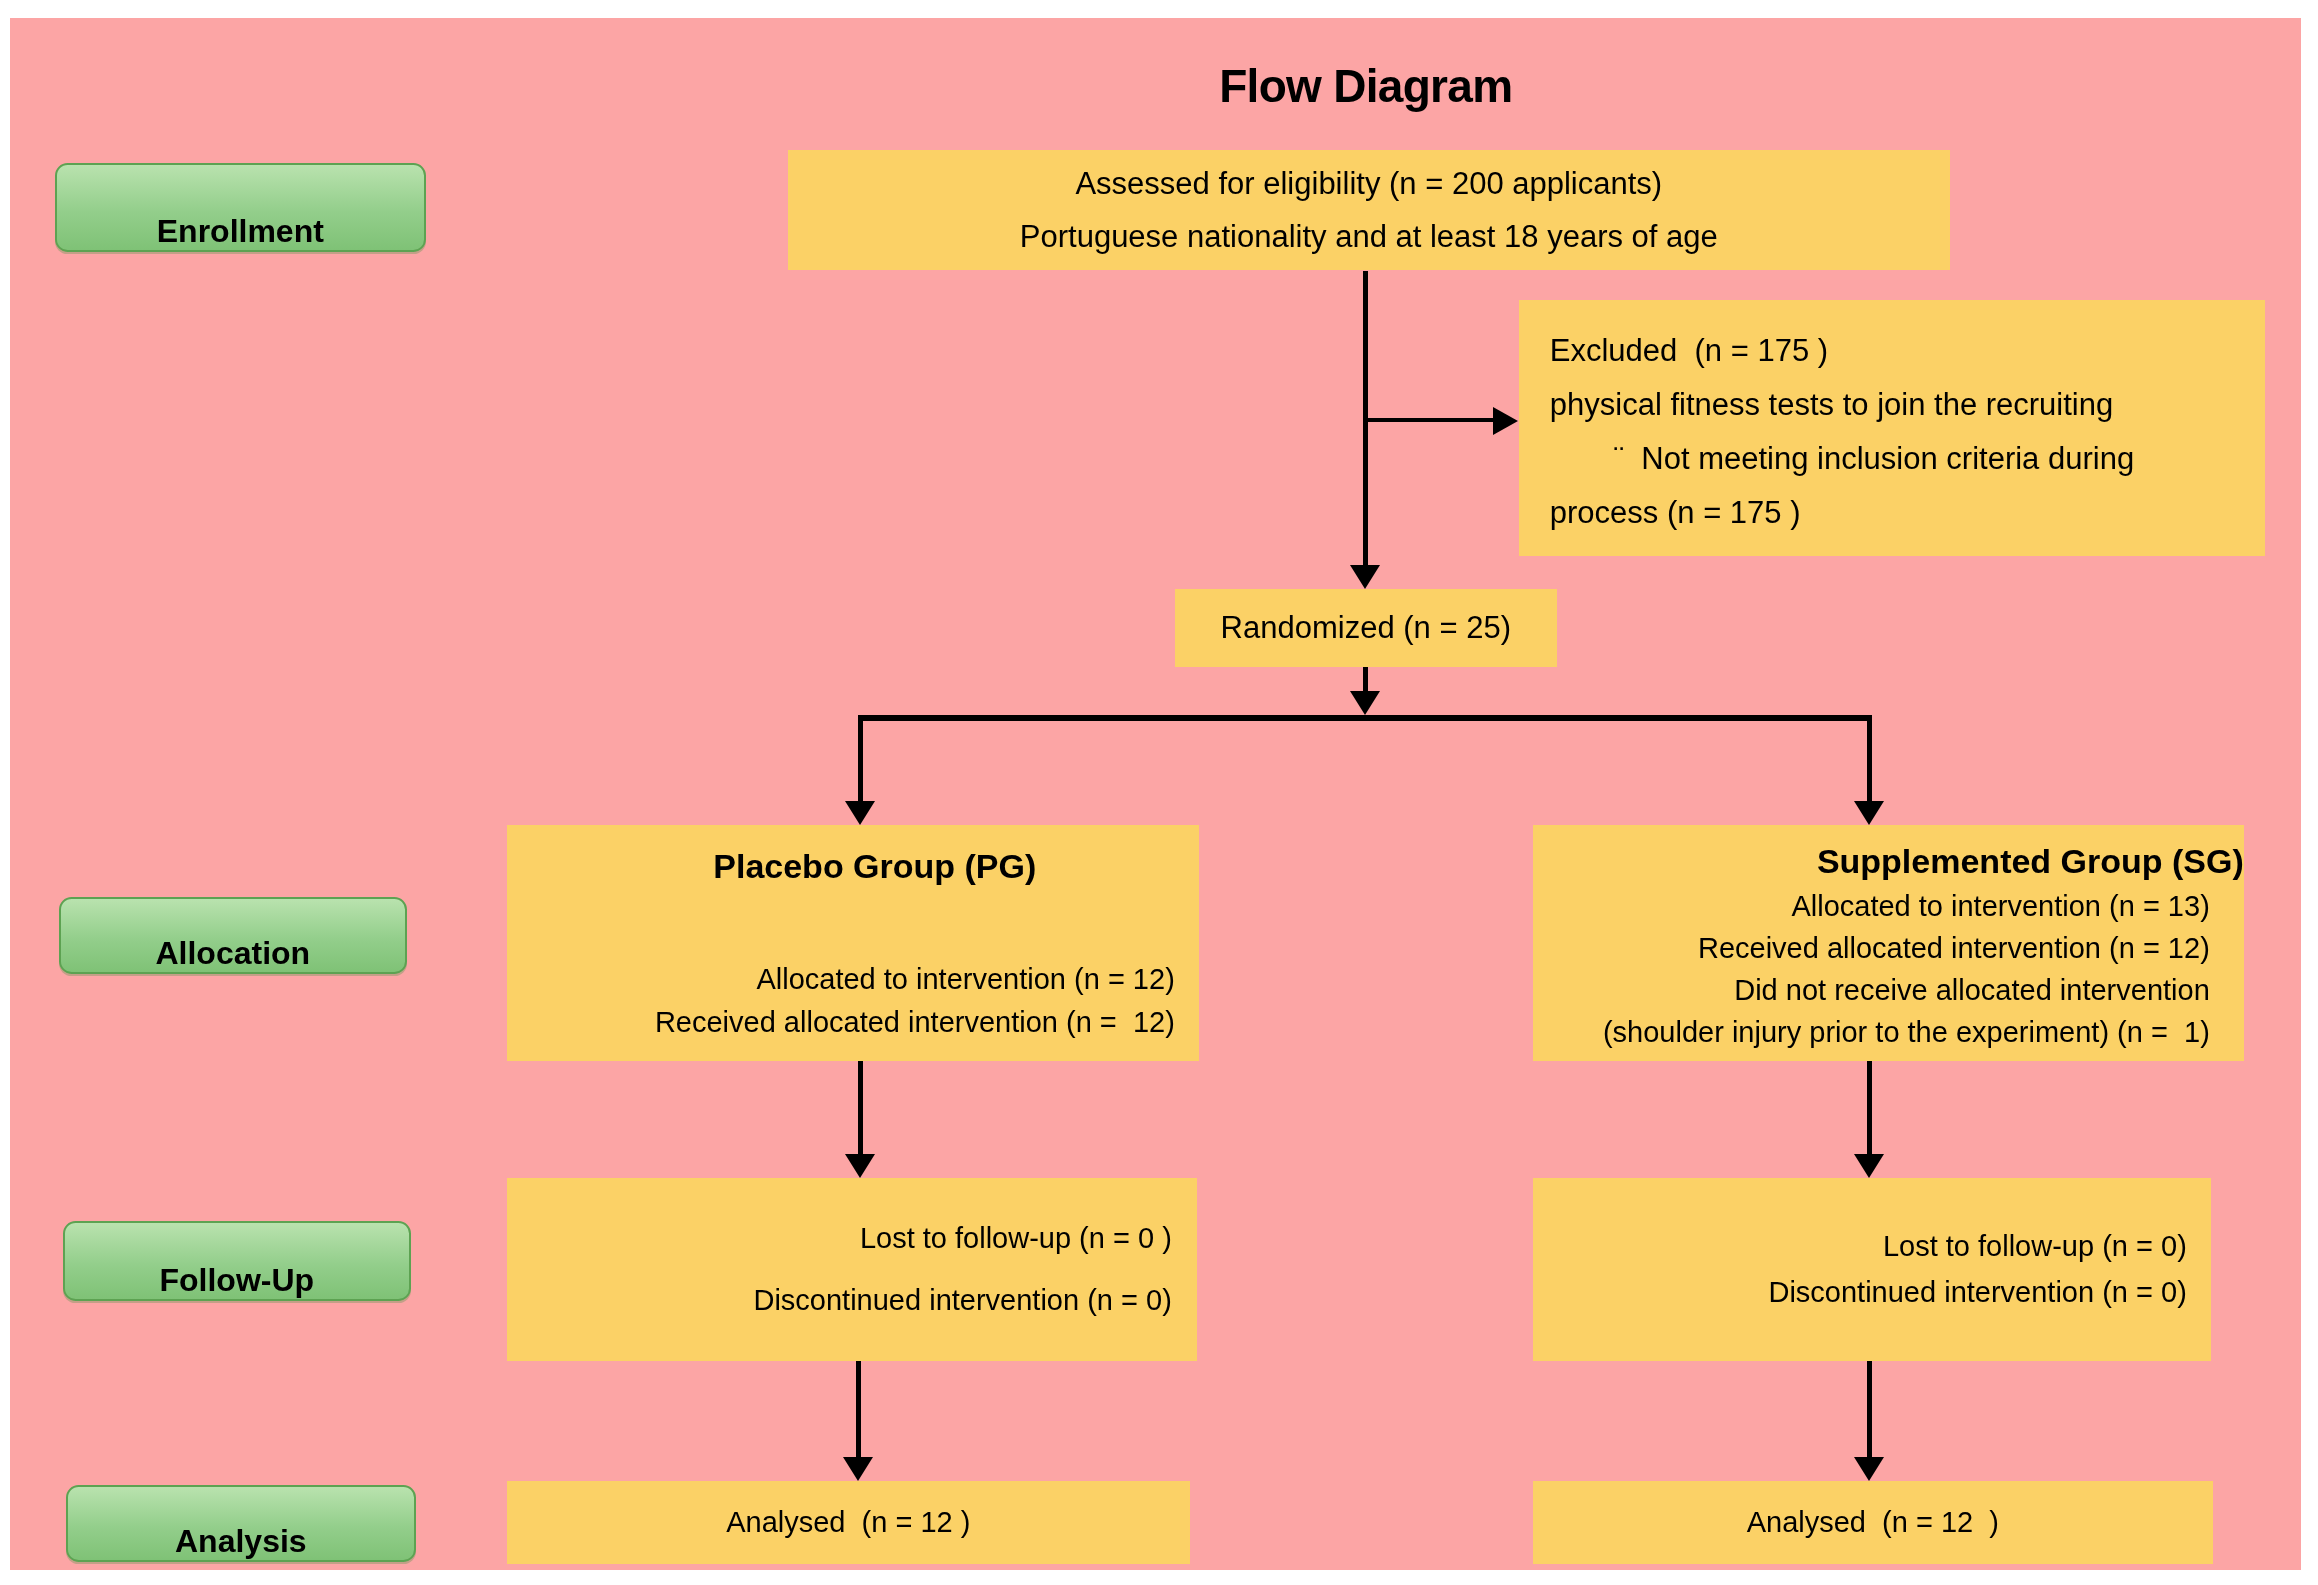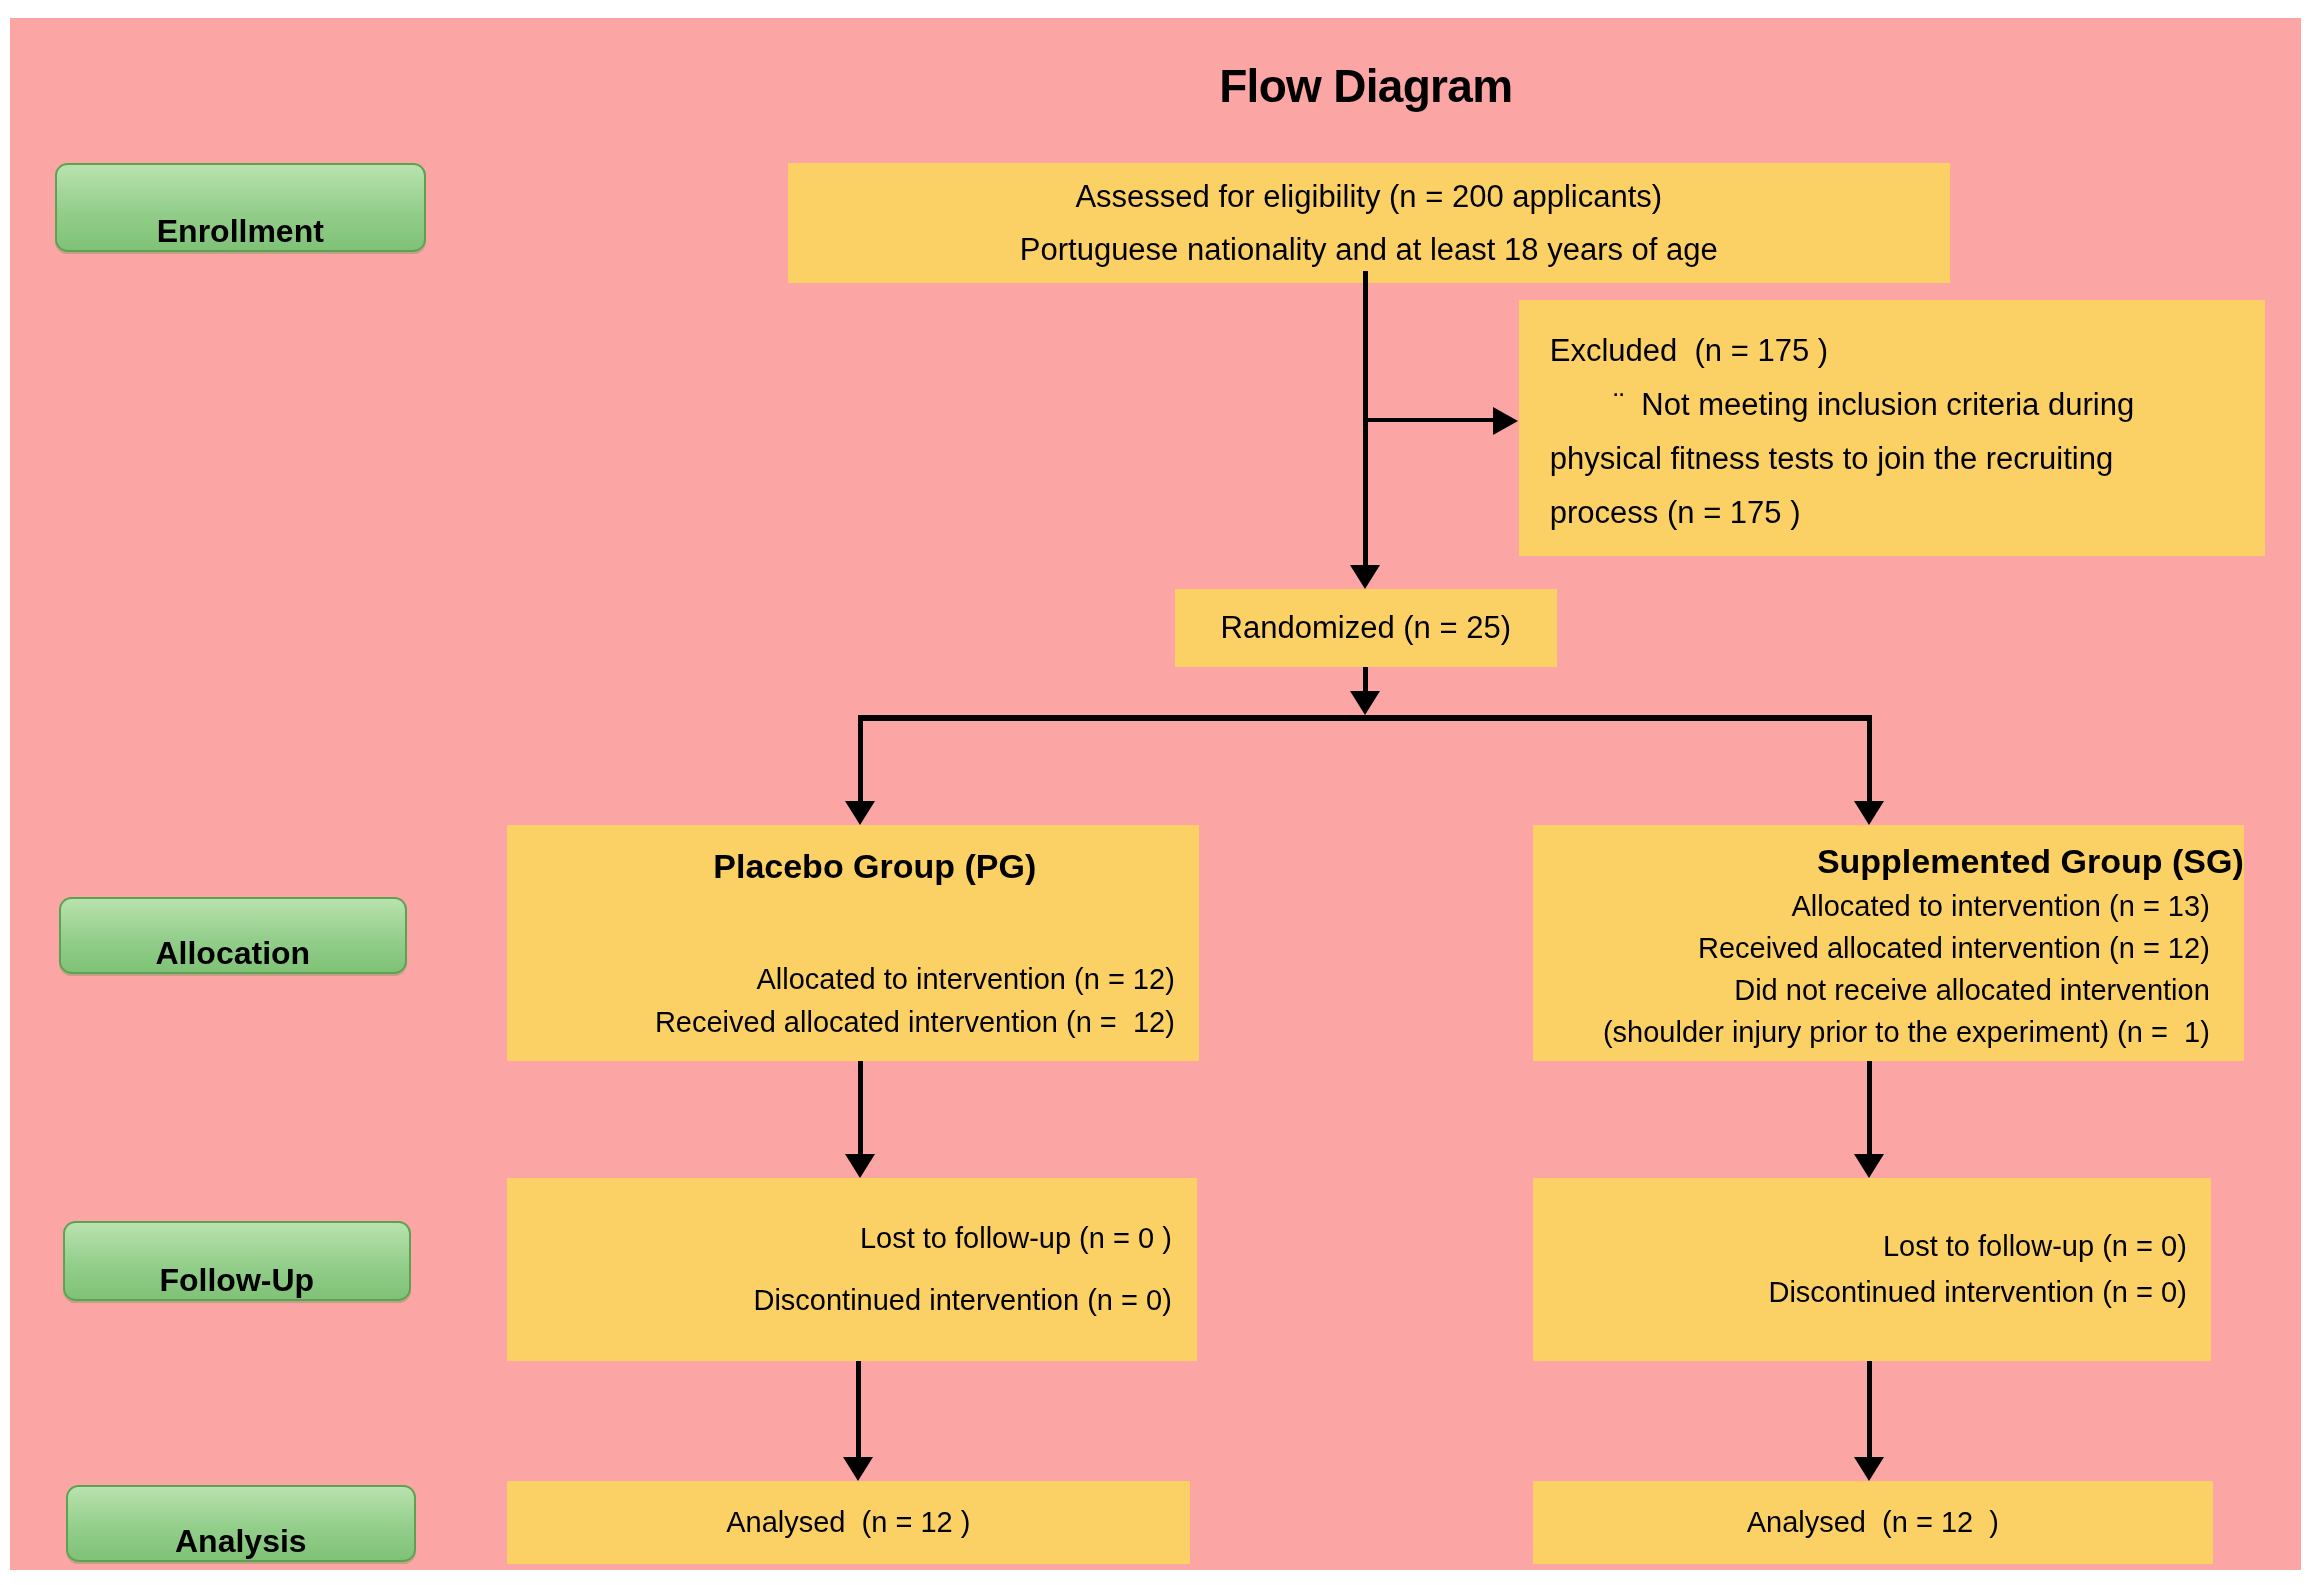--- a/index.html
+++ b/index.html
@@ -35,21 +35,21 @@
     box-shadow: 0 2.1px 0 rgba(90,150,80,0.35);
   }
   .ybox {
     position: absolute;
     background: #fbd166;
     box-sizing: border-box;
   }
   .line { white-space: pre; }
   .centered { display:flex; flex-direction:column; align-items:center; justify-content:center; text-align:center; }
 
-  .assessed { left:778px; top:145px; width:1162px; height:120px; font-size:31px; line-height:53px; }
+  .assessed { left:778px; top:132px; width:1162px; height:120px; font-size:31px; line-height:53px; }
   .excluded { left:1509px; top:282px; width:746px; height:256px; font-size:31px; line-height:54px; padding:24px 19.6px 0 31px; text-align:left; }
   .excluded .indent { padding-left: 64px; }
   .randomized { left:1165px; top:571px; width:382px; height:78px; font-size:31px; }
 
   .groupbox { font-size:29px; display:flex; flex-direction:column; }
   .groupbox .gtitle { font-size:34px; font-weight:bold; text-align:center; }
   .rlines { text-align:right; line-height:43px; }
 
   .pg { left:497px;  top:807px; width:692px;  height:236px; }
   .pg .gtitle { margin-top:22.4px;margin-left:44px; }
@@ -95,22 +95,22 @@
       <span>Analysis</span>
     </div>
 
     <div class="ybox assessed centered">
       <div class="line">Assessed for eligibility (n = 200 applicants)</div>
       <div class="line">Portuguese nationality and at least 18 years of age</div>
     </div>
 
     <div class="ybox excluded">
       <div class="line">Excluded  (n = 175 )</div>
+      <div class="line">physical fitness tests to join the recruiting</div>
       <div class="line indent">¨  Not meeting inclusion criteria during</div>
-      <div class="line">physical fitness tests to join the recruiting</div>
       <div class="line">process (n = 175 )</div>
     </div>
 
     <div class="ybox randomized centered">
       <div class="line">Randomized (n = 25)</div>
     </div>
 
     <div class="ybox groupbox pg">
       <div class="gtitle">Placebo Group (PG)</div>
       <div class="rlines">

